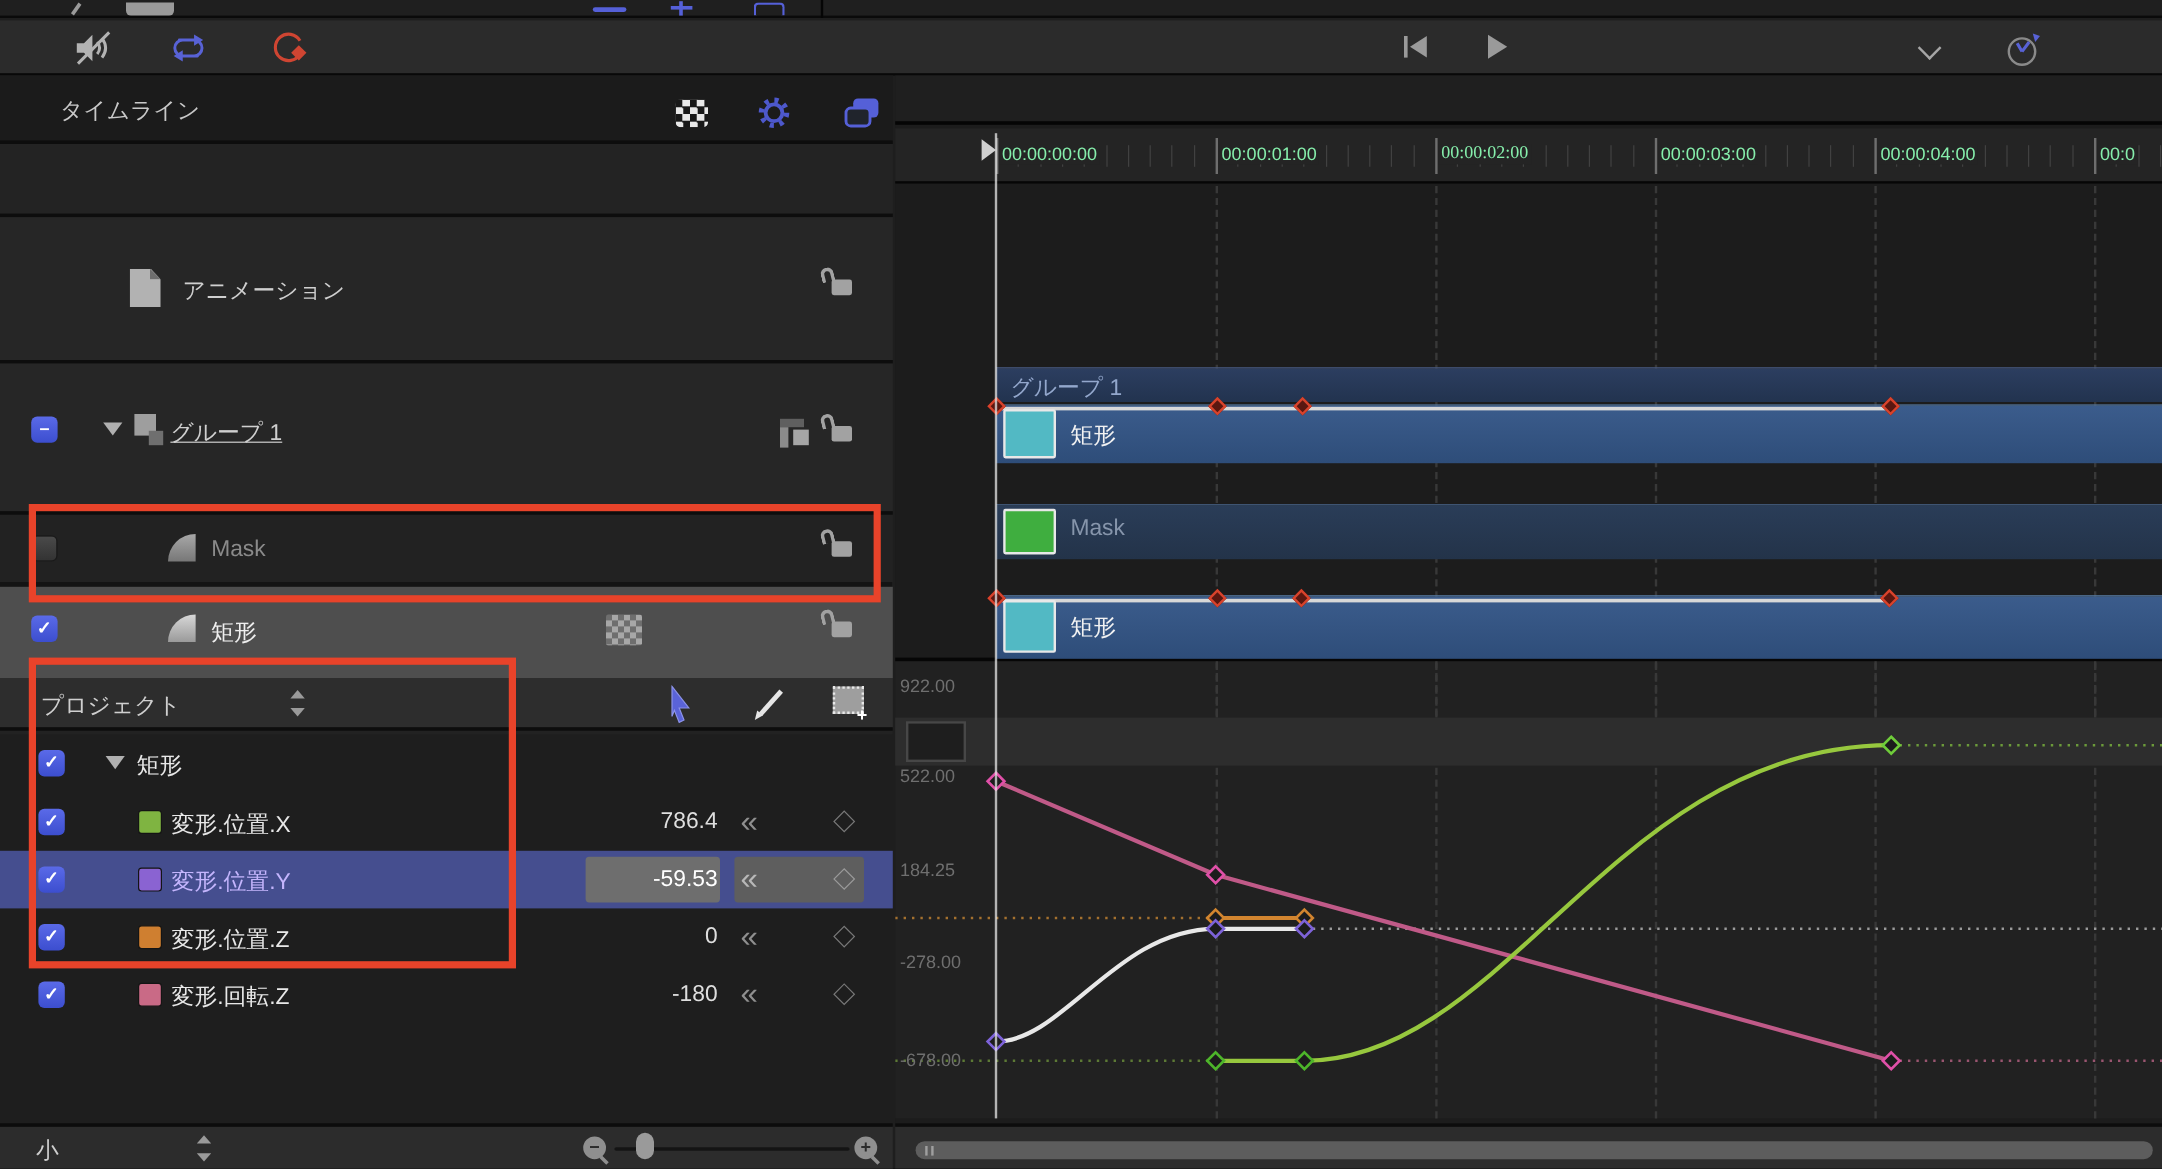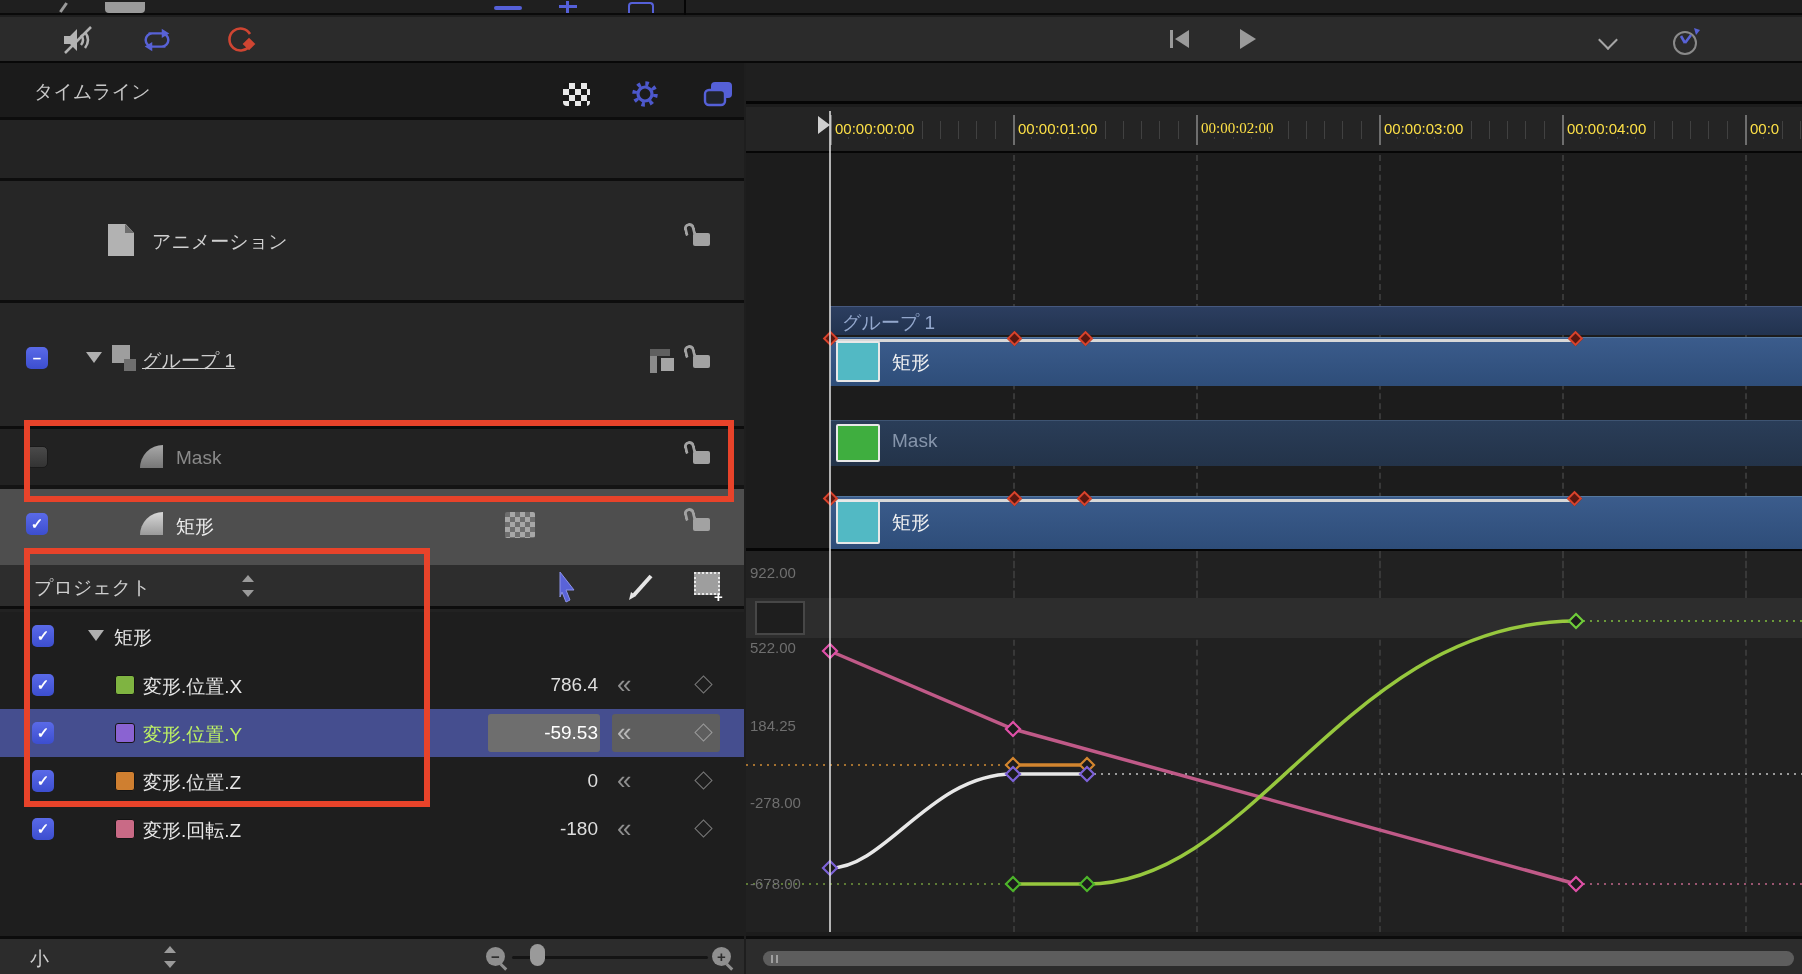--- a/index.html
+++ b/index.html
@@ -24,21 +24,21 @@
   .tri-right { width:0; height:0; border-top:10px solid transparent; border-bottom:10px solid transparent; border-left:16px solid #9a9a9a; }
 
   
   #leftpanel { left:0; top:63px; width:744px; height:911px; background:#222; }
   .sep { position:absolute; left:0; width:744px; background:#0d0d0d; height:3px; }
   .lrow { position:absolute; left:0; width:744px; }
   .rowlabel { color:#cfcfcf; font-size:19px; }
   .dim { color:#8a8a8a; }
 
   #tl-title-row { top:0; height:54px; background:#1b1b1b; }
-  #tl-title { position:absolute; left:34px; top:16px; font-size:19px; color:#c8c8c8; }
+  #tl-title { position:absolute; left:50px; top:16px; font-size:19px; color:#c8c8c8; }
   .checker { background:repeating-conic-gradient(#e8e8e8 0% 25%, #181818 0% 50%) 0 0/12px 12px; border-radius:4px; }
   #hdr-checker { position:absolute; left:563px; top:20px; width:27px; height:23px; }
   #hdr-gear { position:absolute; left:630px; top:16px; }
   #hdr-layers { position:absolute; left:702px; top:16px; }
 
   #empty-row { top:57px; height:58px; background:#232323; }
   #project-row { top:118px; height:119px; background:#262626; }
   #group-row { top:240px; height:123px; background:#262626; }
   #mask-row { top:366px; height:56px; background:#222; }
   #rect-row { top:422px; height:80px; background:#4e4e4e; }
@@ -92,21 +92,21 @@
   #zoom-slider-knob { position:absolute; left:530px; top:5px; width:15px; height:22px; border-radius:8px; background:#9a9a9a; }
   #hscroll-thumb { position:absolute; left:17px; top:12px; width:1031px; height:15px; background:#5d5d5d; border-radius:8px; }
   .grip { position:absolute; top:3.5px; width:2px; height:8px; background:#9f9f9f; }
 
   
   #rightpanel { left:746px; top:63px; width:1056px; height:873px; background:#1c1c1c; }
   #rp-topgap { position:absolute; left:0; top:0; width:1056px; height:41px; background:#1f1f1f; border-bottom:3px solid #050505; }
   #ruler { position:absolute; left:0; top:44px; width:1056px; height:46px; background:#242424; border-bottom:2px solid #060606; }
   .tick-major { position:absolute; top:8px; width:1.5px; height:30px; background:#6e6e6e; }
   .tick-minor { position:absolute; top:14px; width:1px; height:18px; background:#414141; }
-  .ruler-label { position:absolute; top:13px; font-size:15px; color:#fde047; background:#242424; padding:0 2px; white-space:nowrap; }
+  .ruler-label { position:absolute; top:13px; font-size:15px; color:#86efac; background:#242424; padding:0 2px; white-space:nowrap; }
   #playhead-tri { position:absolute; top:9px; width:0; height:0; border-top:9px solid transparent; border-bottom:9px solid transparent; border-left:12px solid #cfcfcf; }
   #playhead-line { position:absolute; width:2px; background:rgba(230,230,230,.75); z-index:5; }
 
   #trackarea { position:absolute; left:0; top:92px; width:1056px; height:414px; background:#1c1c1c; }
   .gridline { position:absolute; width:0; border-left:2px dashed #383838; z-index:1; }
   .bar { position:absolute; z-index:2; }
   #group-bar { background:linear-gradient(#2c3e60,#22334f); border-top:1px solid #46587e; }
   #group-bar .lbl { color:#93a7cc; font-size:19px; }
   .rectbar { background:linear-gradient(#3b5c8c,#2e4d79); border-top:1px solid #55789f; }
   .rectbar .lbl { color:#f2f2f2; font-size:19px; }
@@ -265,21 +265,21 @@
         <div class="swatch" style="left:115px;top:14px;background:#7fb441;"></div>
         <div class="rowlabel abs" style="left:143px;top:13px;color:#e8e8e8;">変形.位置.X</div>
         <div class="pval" style="left:488px;top:13px;">786.4</div>
         <div class="kfnav abs" style="left:617px;top:13px;">«</div>
         <div class="kf-diamond-outline abs" style="left:697px;top:17px;"></div>
       </div>
 
       <div class="param-row sel" style="top:97px;">
         <div class="cb on" style="left:32px;top:13px;">✓</div>
         <div class="swatch" style="left:115px;top:14px;background:#8a63d2;"></div>
-        <div class="rowlabel abs" style="left:143px;top:13px;color:#bef264;">変形.位置.Y</div>
+        <div class="rowlabel abs" style="left:143px;top:13px;color:#c4b5fd;">変形.位置.Y</div>
         <div class="valbox" style="left:488px;top:5px;width:112px;height:38px;"></div>
         <div class="pval" style="left:488px;top:13px;color:#fff;">-59.53</div>
         <div class="navbox" style="left:612px;top:5px;width:108px;height:38px;"></div>
         <div class="kfnav abs" style="left:617px;top:13px;color:#b8b8b8;">«</div>
         <div class="kf-diamond-outline abs" style="left:697px;top:17px;border-color:#9a9a9a;"></div>
       </div>
 
       <div class="param-row" style="top:145px;">
         <div class="cb on" style="left:32px;top:13px;">✓</div>
         <div class="swatch" style="left:115px;top:14px;background:#cf7f30;"></div>

